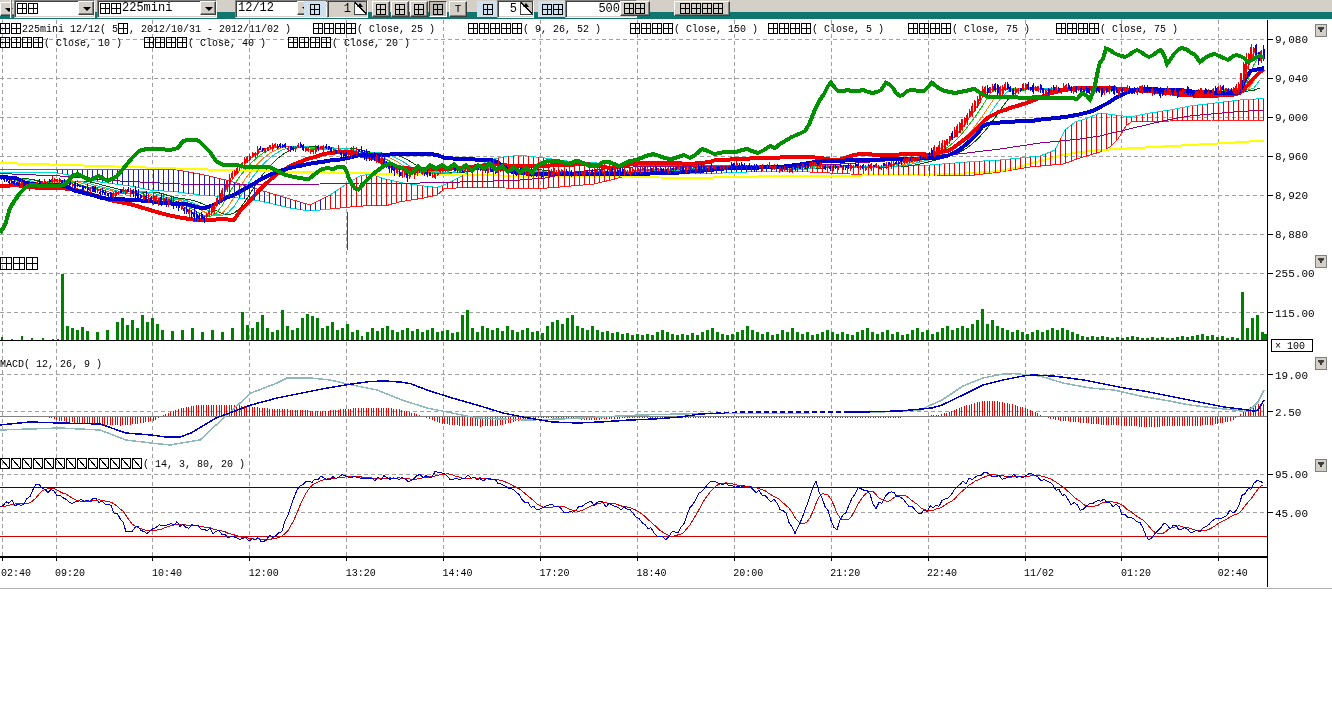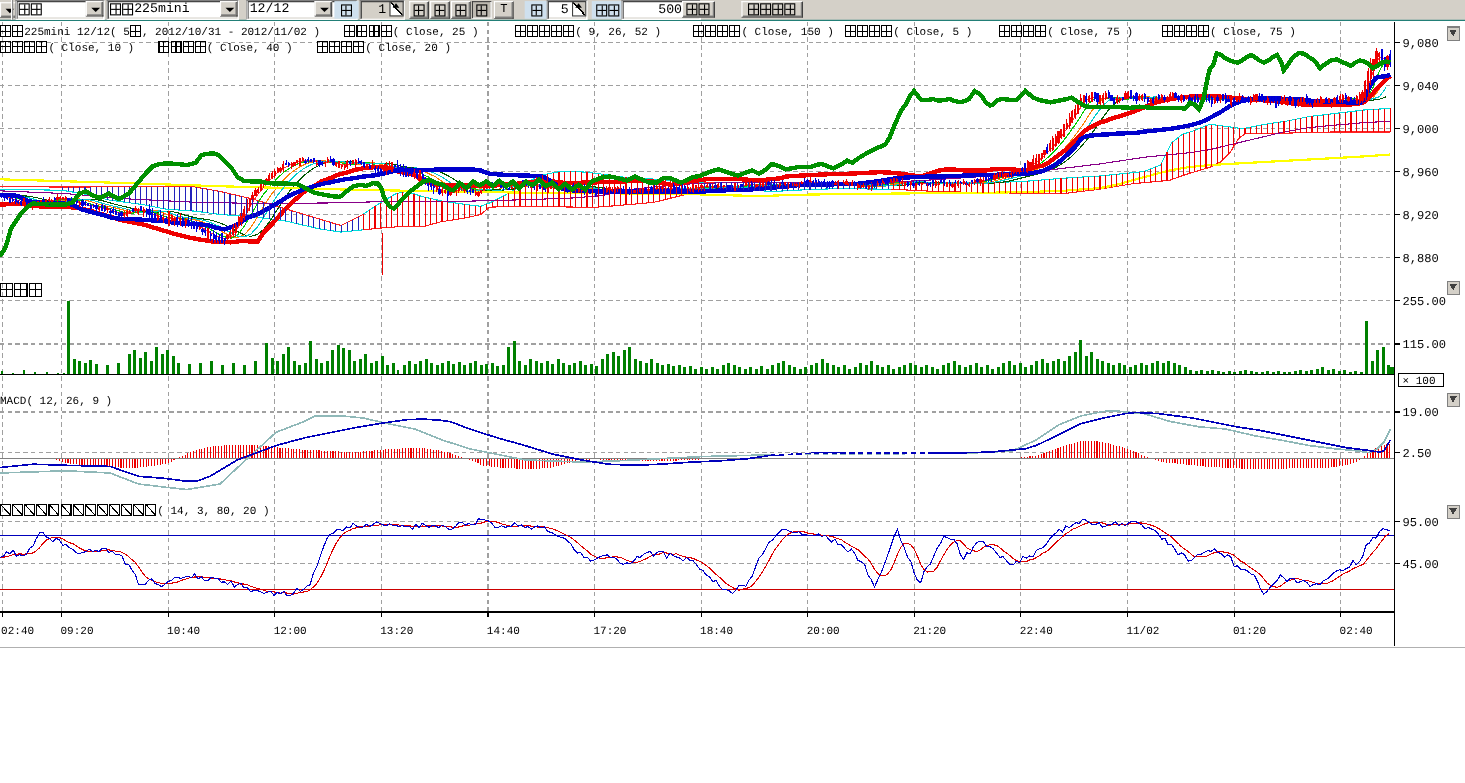--- a/index.html
+++ b/index.html
@@ -1,15 +1,15 @@
 <!DOCTYPE html>
 <html><head><meta charset="utf-8"><style>
 *{margin:0;padding:0;box-sizing:border-box}
 html,body{width:1332px;height:712px;overflow:hidden;background:#fff;font-family:"Liberation Sans",sans-serif}
-#tb{position:absolute;top:0;left:0;width:1332px;height:19px;background:#d4d0c8;border-bottom:1px solid #0f766e;z-index:5}
+#tb{position:absolute;top:0;left:0;width:1332px;height:19px;background:#d4d0c8;border-bottom:7px solid #0f766e;z-index:5}
 .combo{position:absolute;top:0;height:18px;background:#fff;border:1px solid;border-color:#808080 #fff #fff #808080;box-shadow:inset 1px 1px 0 #404040,inset -1px -1px 0 #d4d0c8}
 .cfield{position:absolute;left:2px;top:1px;height:12px;display:flex;align-items:center}
 .cbtn{position:absolute;top:0px;width:16px;height:14px;background:#d4d0c8;border:1px solid #404040;border-top-color:#fff;border-left-color:#fff;box-shadow:inset -1px -1px 0 #808080}
 .arr{position:absolute;left:4px;top:5px;width:0;height:0;border-left:4px solid transparent;border-right:4px solid transparent;border-top:4px solid #000}
 .jk,.jn{display:inline-block;border:1px solid #000;position:relative;margin:0 1px 0 0;vertical-align:middle}
 .jk{background:
  linear-gradient(#000,#000) 0 50%/100% 1px no-repeat,
  linear-gradient(#000,#000) 50% 0/1px 100% no-repeat}
 .mt{font-family:"Liberation Mono",monospace;font-size:12px;color:#000;line-height:12px}
 .chip{position:absolute;top:1px;height:16px;background:#cfe0ee;display:flex;align-items:center;justify-content:center}
@@ -339,21 +339,21 @@
 <div class="combo" style="left:97px;width:120px;">
 <div class="cfield">
         <i class="jk" style="width:10px;height:11px;"></i>
         <i class="jk" style="width:10px;height:11px;"></i>
         <span class="mt">225mini</span>
       </div>
 <div class="cbtn" style="left:102px;">
         <span class="arr"></span>
       </div>
     </div>
-<div class="combo" style="left:224px;width:101px;">
+<div class="combo" style="left:235px;width:101px;">
 <div class="cfield">
         <span class="mt">12/12</span>
       </div>
 <div class="cbtn" style="left:61px;">
         <span class="arr"></span>
       </div>
     </div>
 <div class="chip" style="left:304px;width:22px;">
       <i class="jk" style="width:10px;height:11px;"></i>
     </div>

